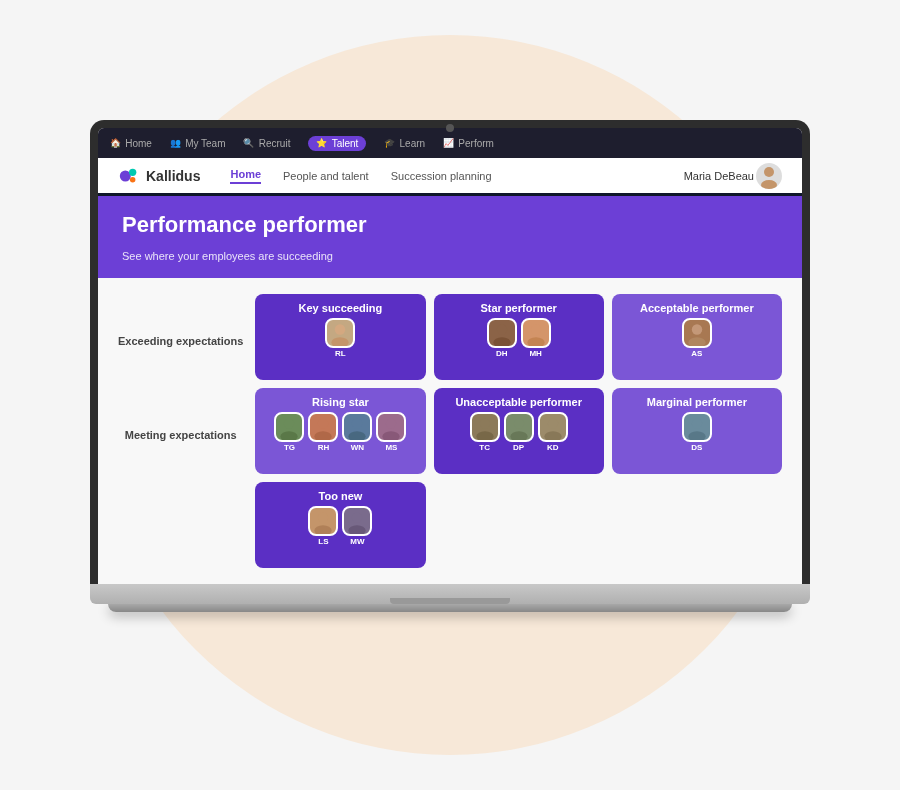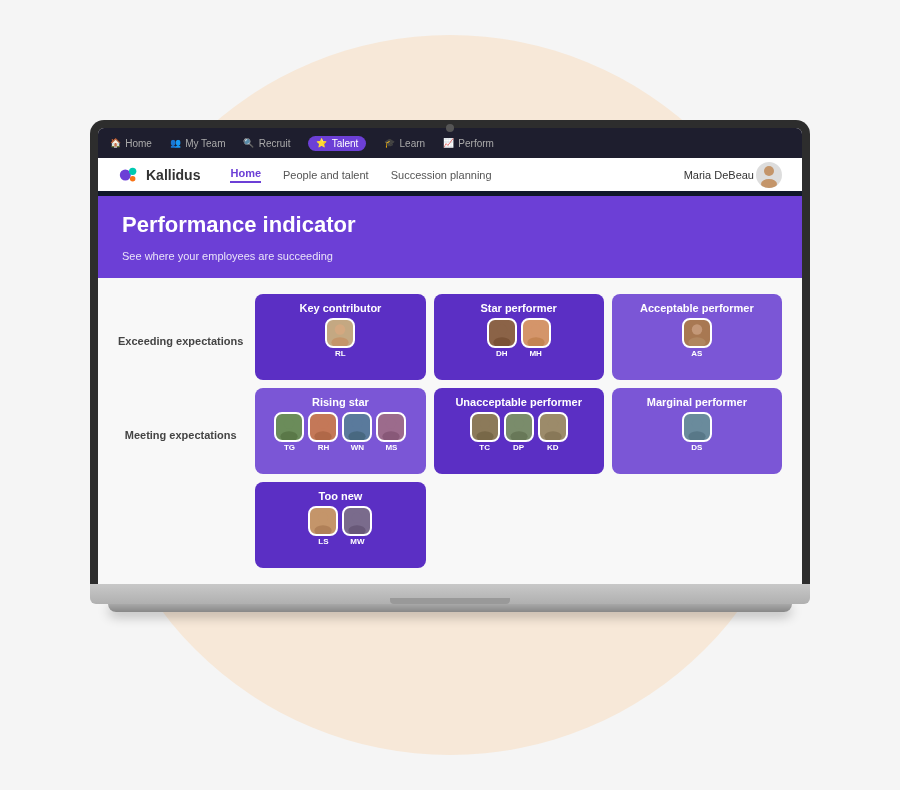--- a/index.html
+++ b/index.html
@@ -98,21 +98,21 @@
     .talent-tab {
       background: #6c3fd6;
       border-radius: 12px;
       padding: 2px 8px;
       color: #fff !important;
     }
 
     
     .app-header {
       background: #fff;
-      border-bottom: 5px solid #0f172a;
+      border-bottom: 3px solid #0f172a;
       display: flex;
       align-items: center;
       padding: 8px 20px;
       height: 38px;
       gap: 30px;
     }
 
     .logo {
       display: flex;
       align-items: center;
@@ -390,40 +390,40 @@
             <div class="user-avatar">
               <svg viewBox="0 0 26 26">
                 <circle cx="13" cy="9" r="5" fill="#c4956a"></circle>
                 <ellipse cx="13" cy="22" rx="8" ry="5" fill="#c4956a"></ellipse>
               </svg>
             </div>
           </div>
         </div>
 
         <div class="page-header">
-          <div class="page-title">Performance indicator</div>
+          <div class="page-title">Performance performer</div>
           <div class="page-subtitle">See where your employees are succeeding</div>
         </div>
 
         <div class="main-content">
           <div class="performance-grid">
 
             <div class="row-labels">
               <div class="row-label">
                 <span>Exceeding expectations</span>
               </div>
               <div class="row-label">
                 <span>Meeting expectations</span>
               </div>
             </div>
 
             <div class="grid-area">
 
               <div class="grid-cell">
-                <div class="cell-title">Key contributor</div>
+                <div class="cell-title">Key succeeding</div>
                 <div class="avatars-row">
                   <div class="avatar-item">
                     <div class="avatar-circle face-RL">
                       <svg viewBox="0 0 30 30" width="30" height="30">
                           <circle cx="15" cy="11" r="6" fill="#d4a880"></circle>
                           <ellipse cx="15" cy="26" rx="10" ry="6" fill="#c4956a"></ellipse>
                         </svg>
                     </div>
                     <span class="avatar-label">RL</span>
                   </div>

